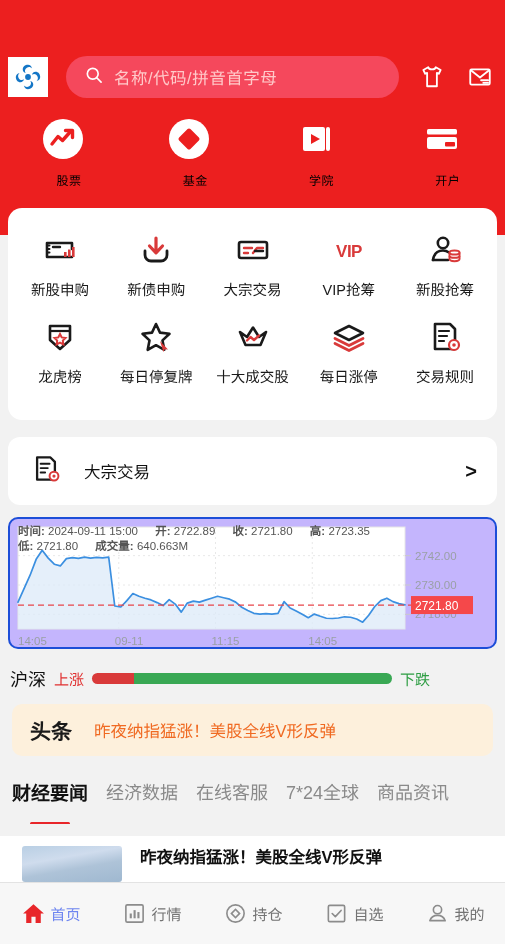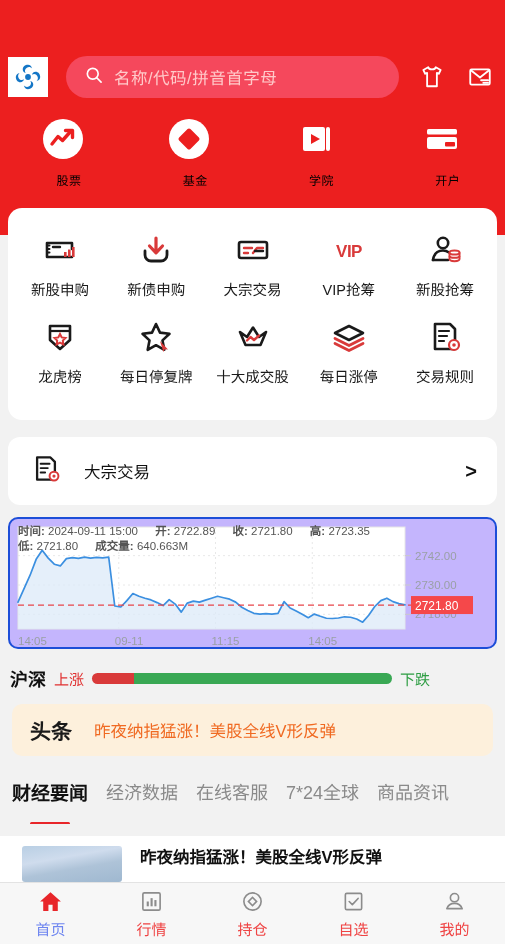--- a/index.html
+++ b/index.html
@@ -68,21 +68,21 @@
   .chart-svg { position: absolute; top: 0; left: 0; }
   .y-lab { font-size: 11.5px; fill: #9aa0a6; font-family: "Liberation Sans", sans-serif; }
   .x-lab { font-size: 11.5px; fill: #9aa0a6; font-family: "Liberation Sans", sans-serif; }
   .price-badge-txt { font-size: 12px; fill: #fff; font-family: "Liberation Sans", sans-serif; }
 
   
   .updown {
     position: absolute; top: 663px; left: 10px; width: 489px; height: 30px;
     display: flex; align-items: center; gap: 8px;
   }
-  .ud-name { font-size: 18px; font-weight: bold; color: #111; }
+  .ud-name { font-size: 18px; font-weight: normal; color: #111; }
   .ud-up { font-size: 15px; color: #e03131; }
   .ud-down { font-size: 15px; color: #2f9e44; }
   .ud-track { display: flex; align-items: center; height: 11px; }
   .ud-seg-up { background: #d93a3a; height: 11px; border-radius: 6px 0 0 6px; }
   .ud-seg-down { background: #39a854; height: 11px; border-radius: 0 6px 6px 0; }
 
   
   .headline {
     position: absolute; top: 704px; left: 12px; width: 481px; height: 52px;
     background: #fdf0dc; border-radius: 10px; display: flex; align-items: center;
@@ -111,23 +111,23 @@
     flex: 0 0 100px; height: 36px; border-radius: 3px;
     background: linear-gradient(170deg, #b9cfe4 0%, #cfdced 35%, #aec3d8 60%, #9fb8d0 100%);
   }
   .news-title { font-size: 16.5px; font-weight: bold; color: #111; line-height: 22px; }
 
   
   .bottom-nav {
     position: absolute; bottom: 0; left: 0; width: 505px; height: 62px;
     background: #f7f7f7; border-top: 1px solid #e3e3e3; display: flex;
   }
-  .bn-item { flex: 1 1 0; display: flex; flex-direction: column; align-items: center; justify-content: center; gap: 4px; }
+  .bn-item { flex: 1 1 0; display: flex; flex-direction: row; align-items: center; justify-content: center; gap: 4px; }
   .bn-ico { width: 26px; height: 26px; display: flex; align-items: center; justify-content: center; }
-  .bn-label { font-size: 15px; color: #ef4444; }
+  .bn-label { font-size: 15px; color: #737373; }
   .bn-item.active .bn-label { color: #6f86f0; }
 </style>
 </head>
 <body>
 
 <div class="phone">
 
   <div class="red-header">
 
     <div class="top-bar">

